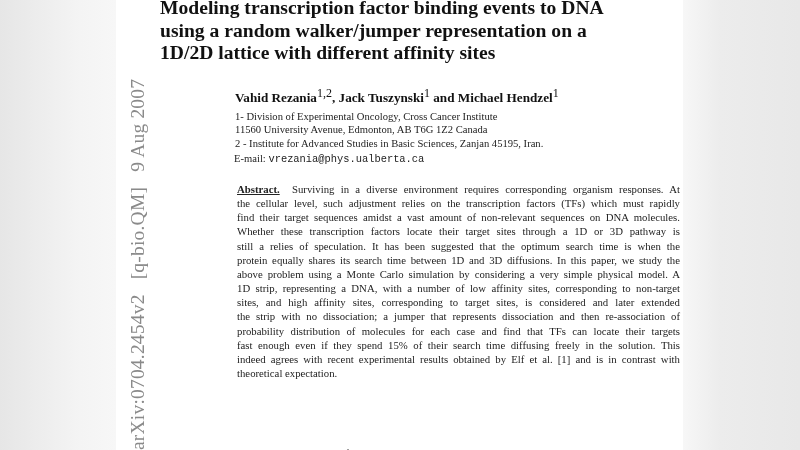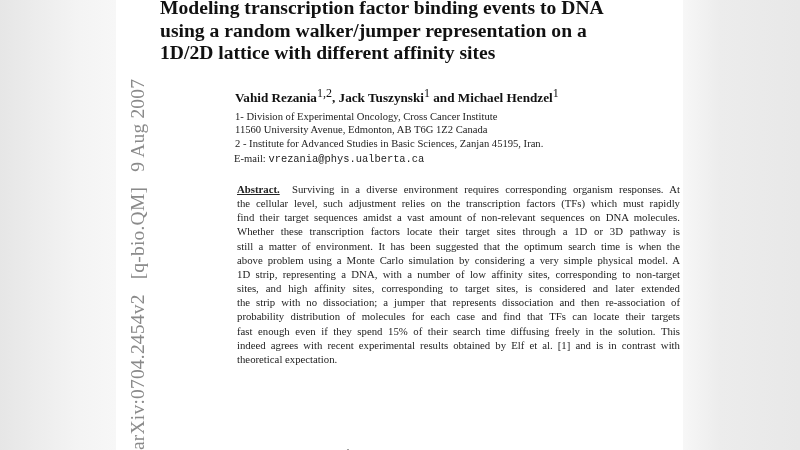--- a/index.html
+++ b/index.html
@@ -124,21 +124,22 @@
 
 <div class="email">
   <span style="white-space:pre">E-mail: </span><span class="addr">vrezania@phys.ualberta.ca</span>
 </div>
 
 <div class="abstract">
   <span class="abs-line"><span class="abs-label">Abstract.</span> <span>Surviving in a diverse environment requires corresponding organism responses. At</span></span>
   <span class="abs-line">the cellular level, such adjustment relies on the transcription factors (TFs) which must rapidly</span>
   <span class="abs-line">find their target sequences amidst a vast amount of non-relevant sequences on DNA molecules.</span>
   <span class="abs-line">Whether these transcription factors locate their target sites through a 1D or 3D pathway is</span>
-  <span class="abs-line">still a matter of environment. It has been suggested that the optimum search time is when the</span>
+  <span class="abs-line">still a relies of speculation. It has been suggested that the optimum search time is when the</span>
+  <span class="abs-line">protein equally shares its search time between 1D and 3D diffusions. In this paper, we study the</span>
   <span class="abs-line">above problem using a Monte Carlo simulation by considering a very simple physical model. A</span>
   <span class="abs-line">1D strip, representing a DNA, with a number of low affinity sites, corresponding to non-target</span>
   <span class="abs-line">sites, and high affinity sites, corresponding to target sites, is considered and later extended</span>
   <span class="abs-line">the strip with no dissociation; a jumper that represents dissociation and then re-association of</span>
   <span class="abs-line">probability distribution of molecules for each case and find that TFs can locate their targets</span>
   <span class="abs-line">fast enough even if they spend 15% of their search time diffusing freely in the solution. This</span>
   <span class="abs-line">indeed agrees with recent experimental results obtained by Elf et al. [1] and is in contrast with</span>
   <span class="abs-line last">theoretical expectation.</span>
 </div>
 

